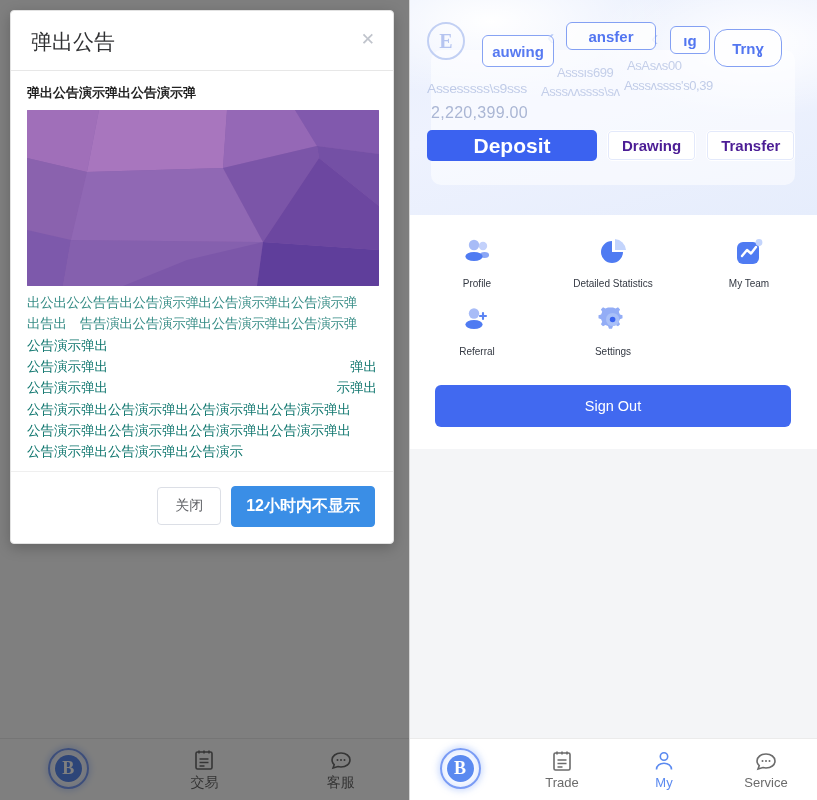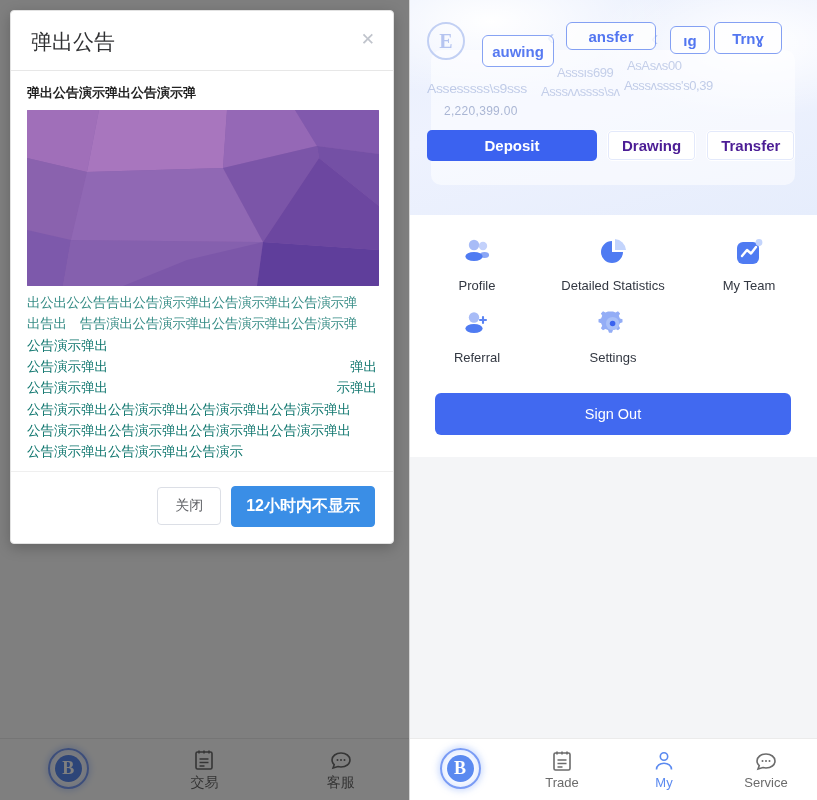--- a/index.html
+++ b/index.html
@@ -154,50 +154,50 @@
     border-radius: 6px;
     background: rgba(255,255,255,0.82);
     color: #4a6ff0; font-weight: bold; font-size: 15px;
     display: flex; align-items: center; justify-content: center;
     white-space: nowrap;
     overflow: hidden;
   }
   .g1 { left: 73px; top: 35px; width: 72px; height: 32px; opacity: .92; }
   .g2 { left: 157px; top: 22px; width: 90px; height: 28px; opacity: .95; }
   .g4 { left: 261px; top: 26px; width: 40px; height: 28px; opacity: .95; }
-  .g5 { left: 305px; top: 22px; width: 68px; height: 32px; opacity: .95; }
+  .g5 { left: 305px; top: 29px; width: 68px; height: 38px; opacity: .95; border-radius: 13px; }
   .ghost-arrow {
     position: absolute; color: #b9cbf6; font-size: 22px;
     font-family: "Liberation Sans", sans-serif;
   }
   .ga1 { left: 138px; top: 25px; }
   .ga2 { left: 242px; top: 26px; }
   .ghost-text {
     position: absolute;
     color: #b7c4e4; font-size: 13px;
     white-space: nowrap; letter-spacing: -0.4px;
     transform: scaleY(0.92);
   }
   .gt1 { left: 18px; top: 80px; font-size: 14px; opacity: .85; }
   .gt2 { left: 148px; top: 65px; font-size: 13px; opacity: .8; }
   .gt3 { left: 218px; top: 58px; font-size: 13px; opacity: .8; }
   .gt4 { left: 132px; top: 84px; font-size: 13px; opacity: .8; }
   .gt5 { left: 215px; top: 78px; font-size: 13px; opacity: .85; }
   .balance {
-    position: absolute; left: 35px; top: 104px;
-    font-size: 12px; color: #aab6d4; letter-spacing: 0.3px; text-align: right;
+    position: absolute; left: 22px; top: 104px;
+    font-size: 16px; color: #aab6d4; letter-spacing: 0.3px; text-align: right;
   }
   .card-actions {
     position: absolute; left: 18px; top: 130px;
     display: flex; gap: 10px; align-items: center;
   }
   .btn-deposit {
     width: 170px; height: 31px; border-radius: 5px;
     background: #3b62f0; color: #ffffff; border: none;
-    font-size: 15px; font-weight: bold; cursor: pointer;
+    font-size: 21px; font-weight: bold; cursor: pointer;
     font-family: "Liberation Sans", sans-serif;
   }
   .btn-outline {
     height: 31px; padding: 0 14px; border-radius: 5px;
     background: #ffffff; color: #4c1d95;
     border: 1.5px solid #ffffff;
     box-shadow: 0 0 0 1px #e3e9fb inset;
     font-size: 15px; font-weight: bold; cursor: pointer;
     font-family: "Liberation Sans", sans-serif;
   }
@@ -207,21 +207,21 @@
     padding: 20px 0 18px 0;
     display: grid;
     grid-template-columns: repeat(3, 1fr);
     row-gap: 14px;
   }
   .menu-cell {
     display: flex; flex-direction: column;
     align-items: center; gap: 9px;
     cursor: pointer;
   }
-  .menu-label { font-size: 13px; color: #333842; }
+  .menu-label { font-size: 10px; color: #333842; }
   .menu-icon { width: 34px; height: 34px; display: block; }
 
   .signout-wrap {
     background: #ffffff;
     padding: 10px 26px 22px 26px;
   }
   .btn-signout {
     width: 100%; height: 42px;
     background: #4169f0; color: #ffffff;
     border: none; border-radius: 6px;

